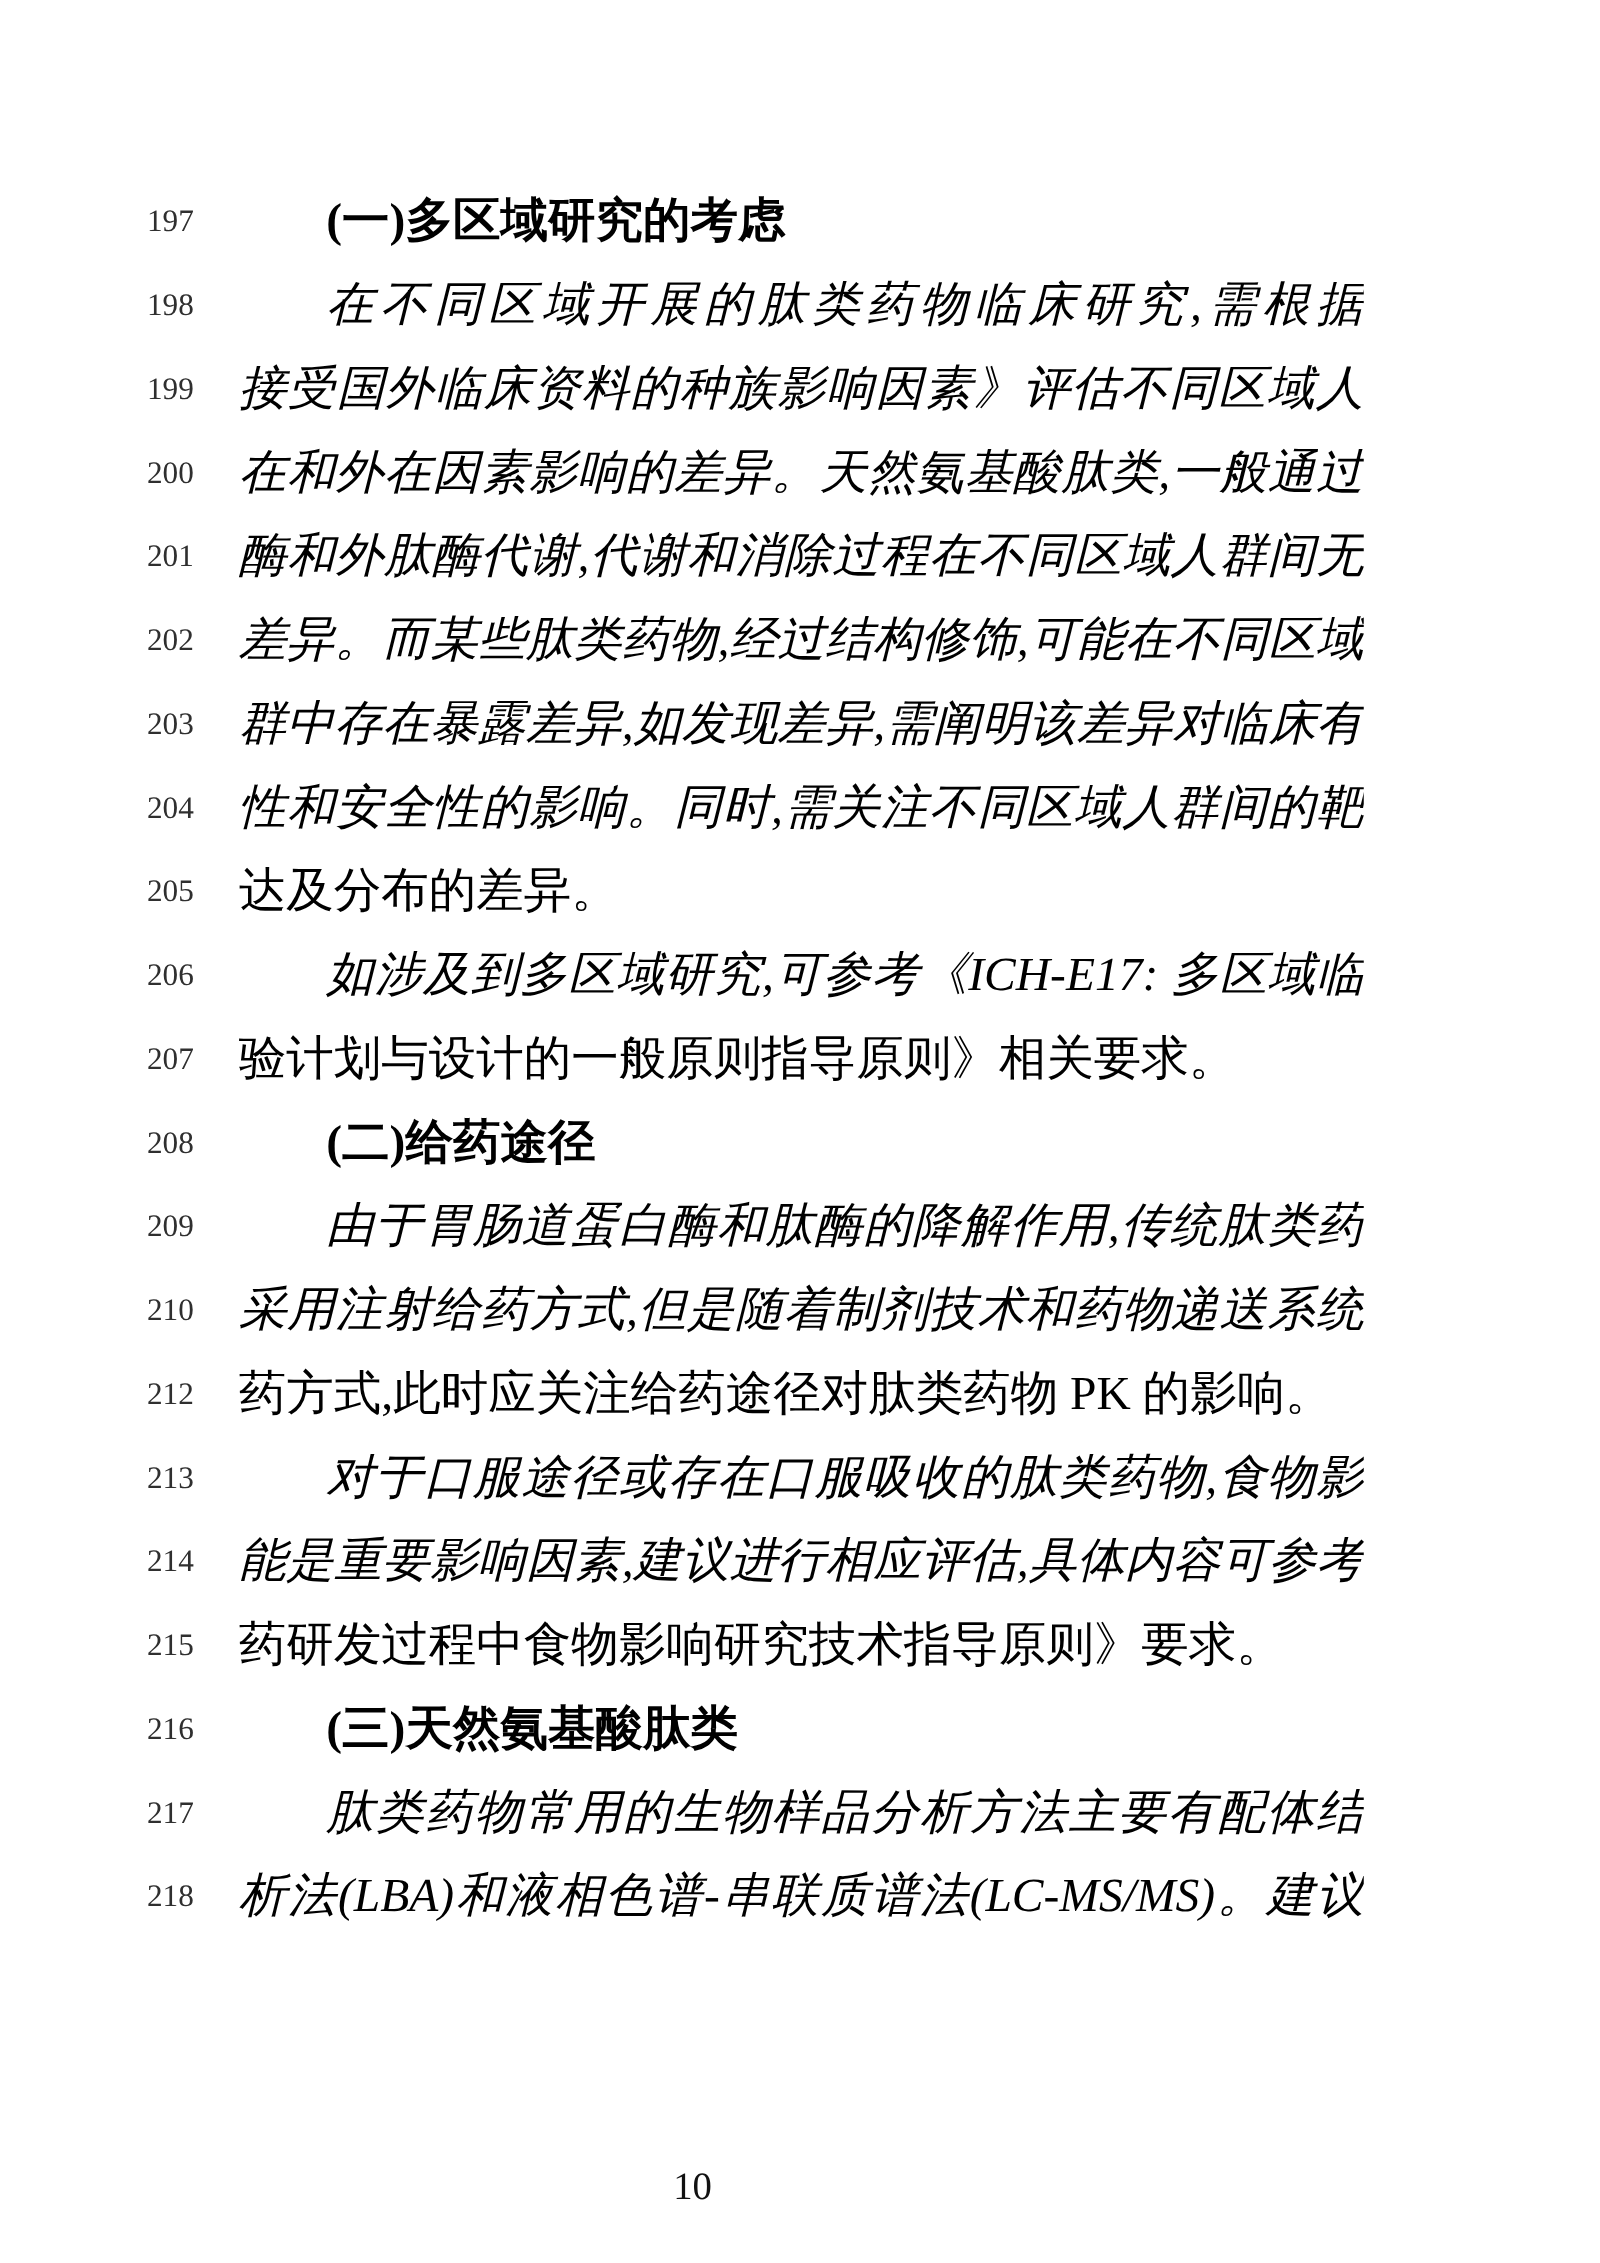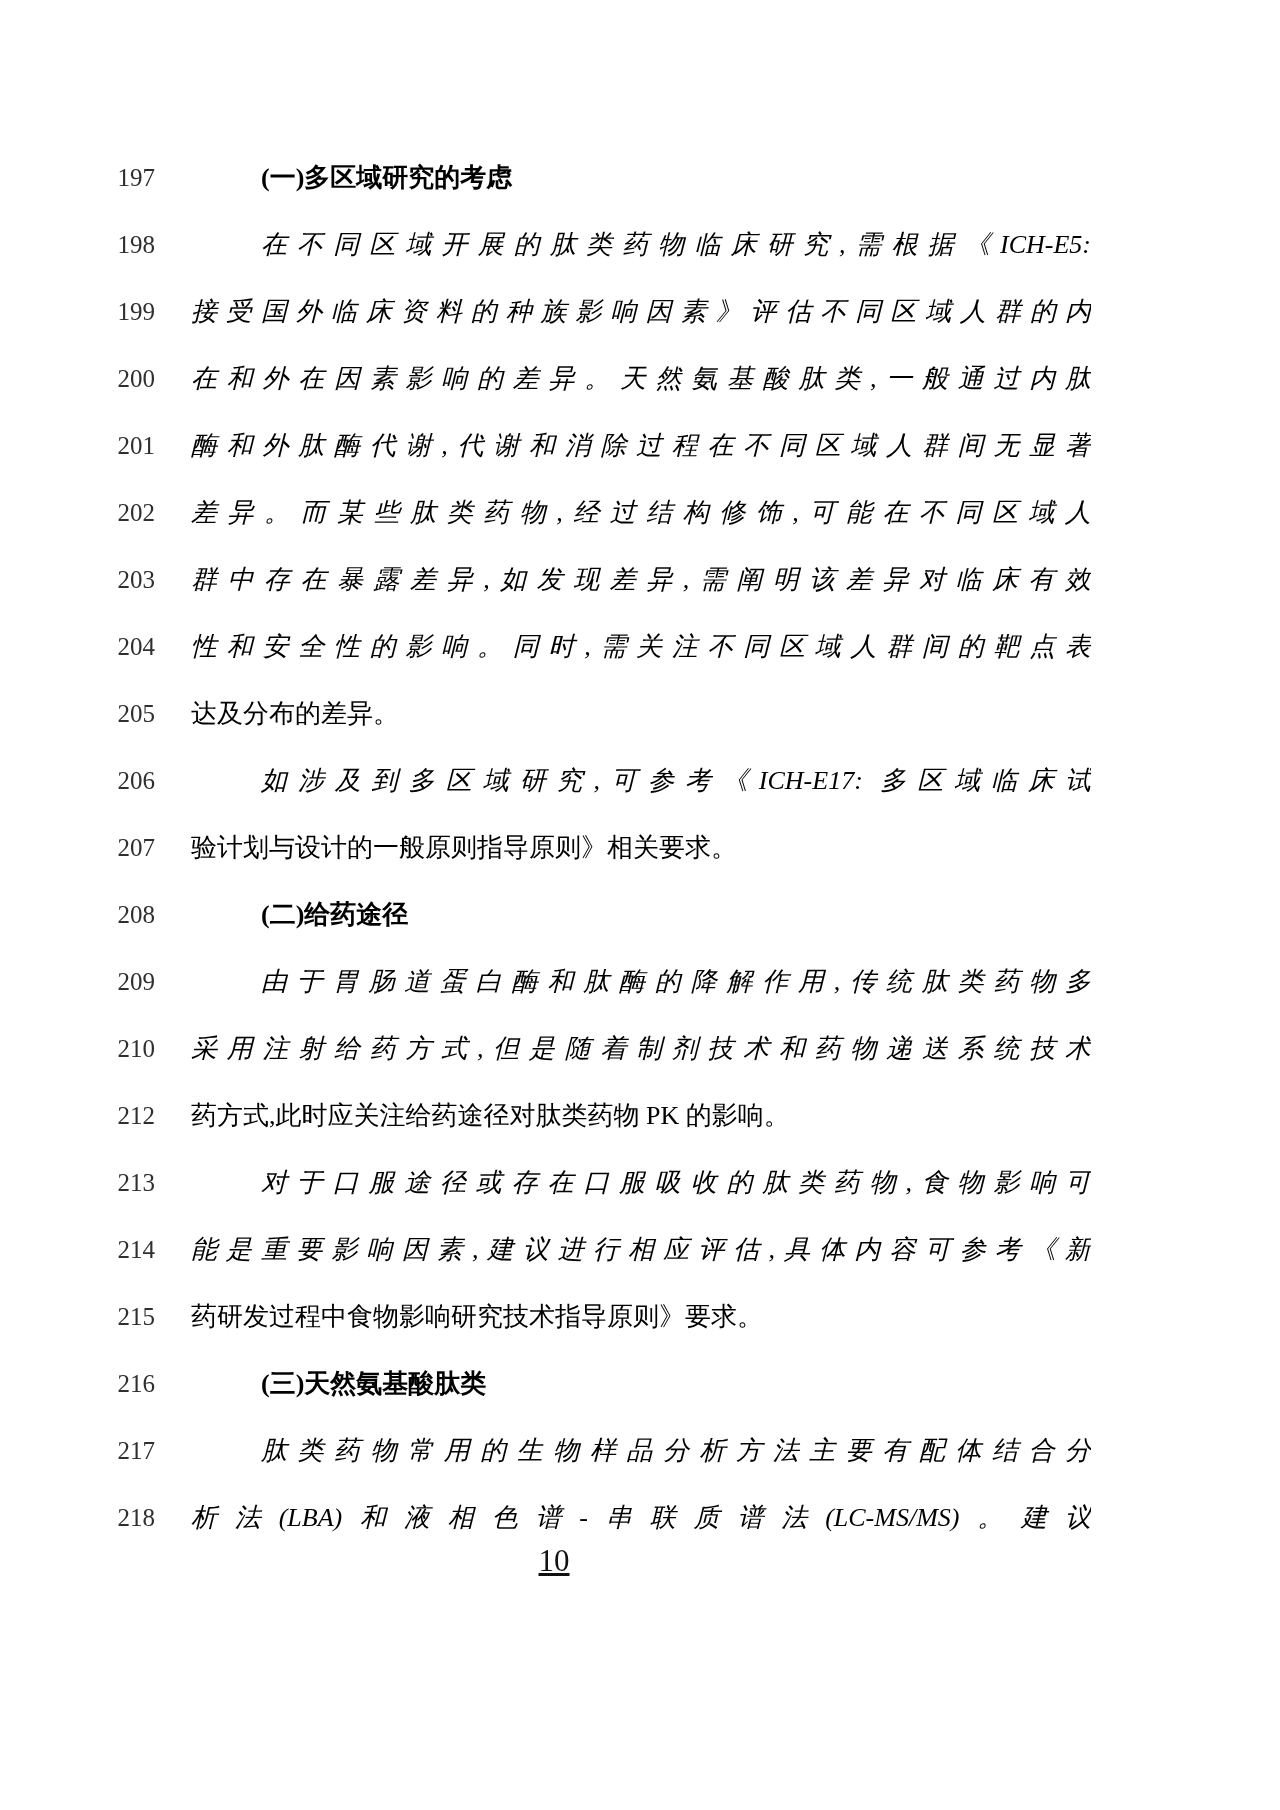--- a/index.html
+++ b/index.html
@@ -36,49 +36,48 @@
     width: 155px;
     text-align: right;
     font-size: 25px;
     line-height: 67px;
     color: #2f2f2f;
   }
   .line-text {
     display: block;
     width: 900px;
     margin-left: 36px;
-    font-size: 26px;
+    font-size: 38px;
     line-height: 67px;
     height: 67px;
     overflow: hidden;
     text-align: left;
     white-space: normal;
   }
   .justify .line-text {
     text-align: justify;
     text-align-last: justify;
     font-style: italic;
   }
   .indent .line-text {
     text-indent: 70px;
   }
   .heading .line-text {
     font-weight: bold;
   }
   .page-number {
     position: absolute;
-    top: 1538px;
+    top: 1726px;
     left: 0;
     width: 1108px;
     height: 45px;
     line-height: 45px;
     text-align: center;
     font-size: 31px;
     color: #111111;
-    text-decoration: underline;
   }
 </style>
 </head>
 <body>
 
 <div class="page">
   <div class="lines" id="lines-container">
       <div class="line-row heading indent">
     <span class="line-num">197</span>
     <span class="line-text">(一)多区域研究的考虑</span>

